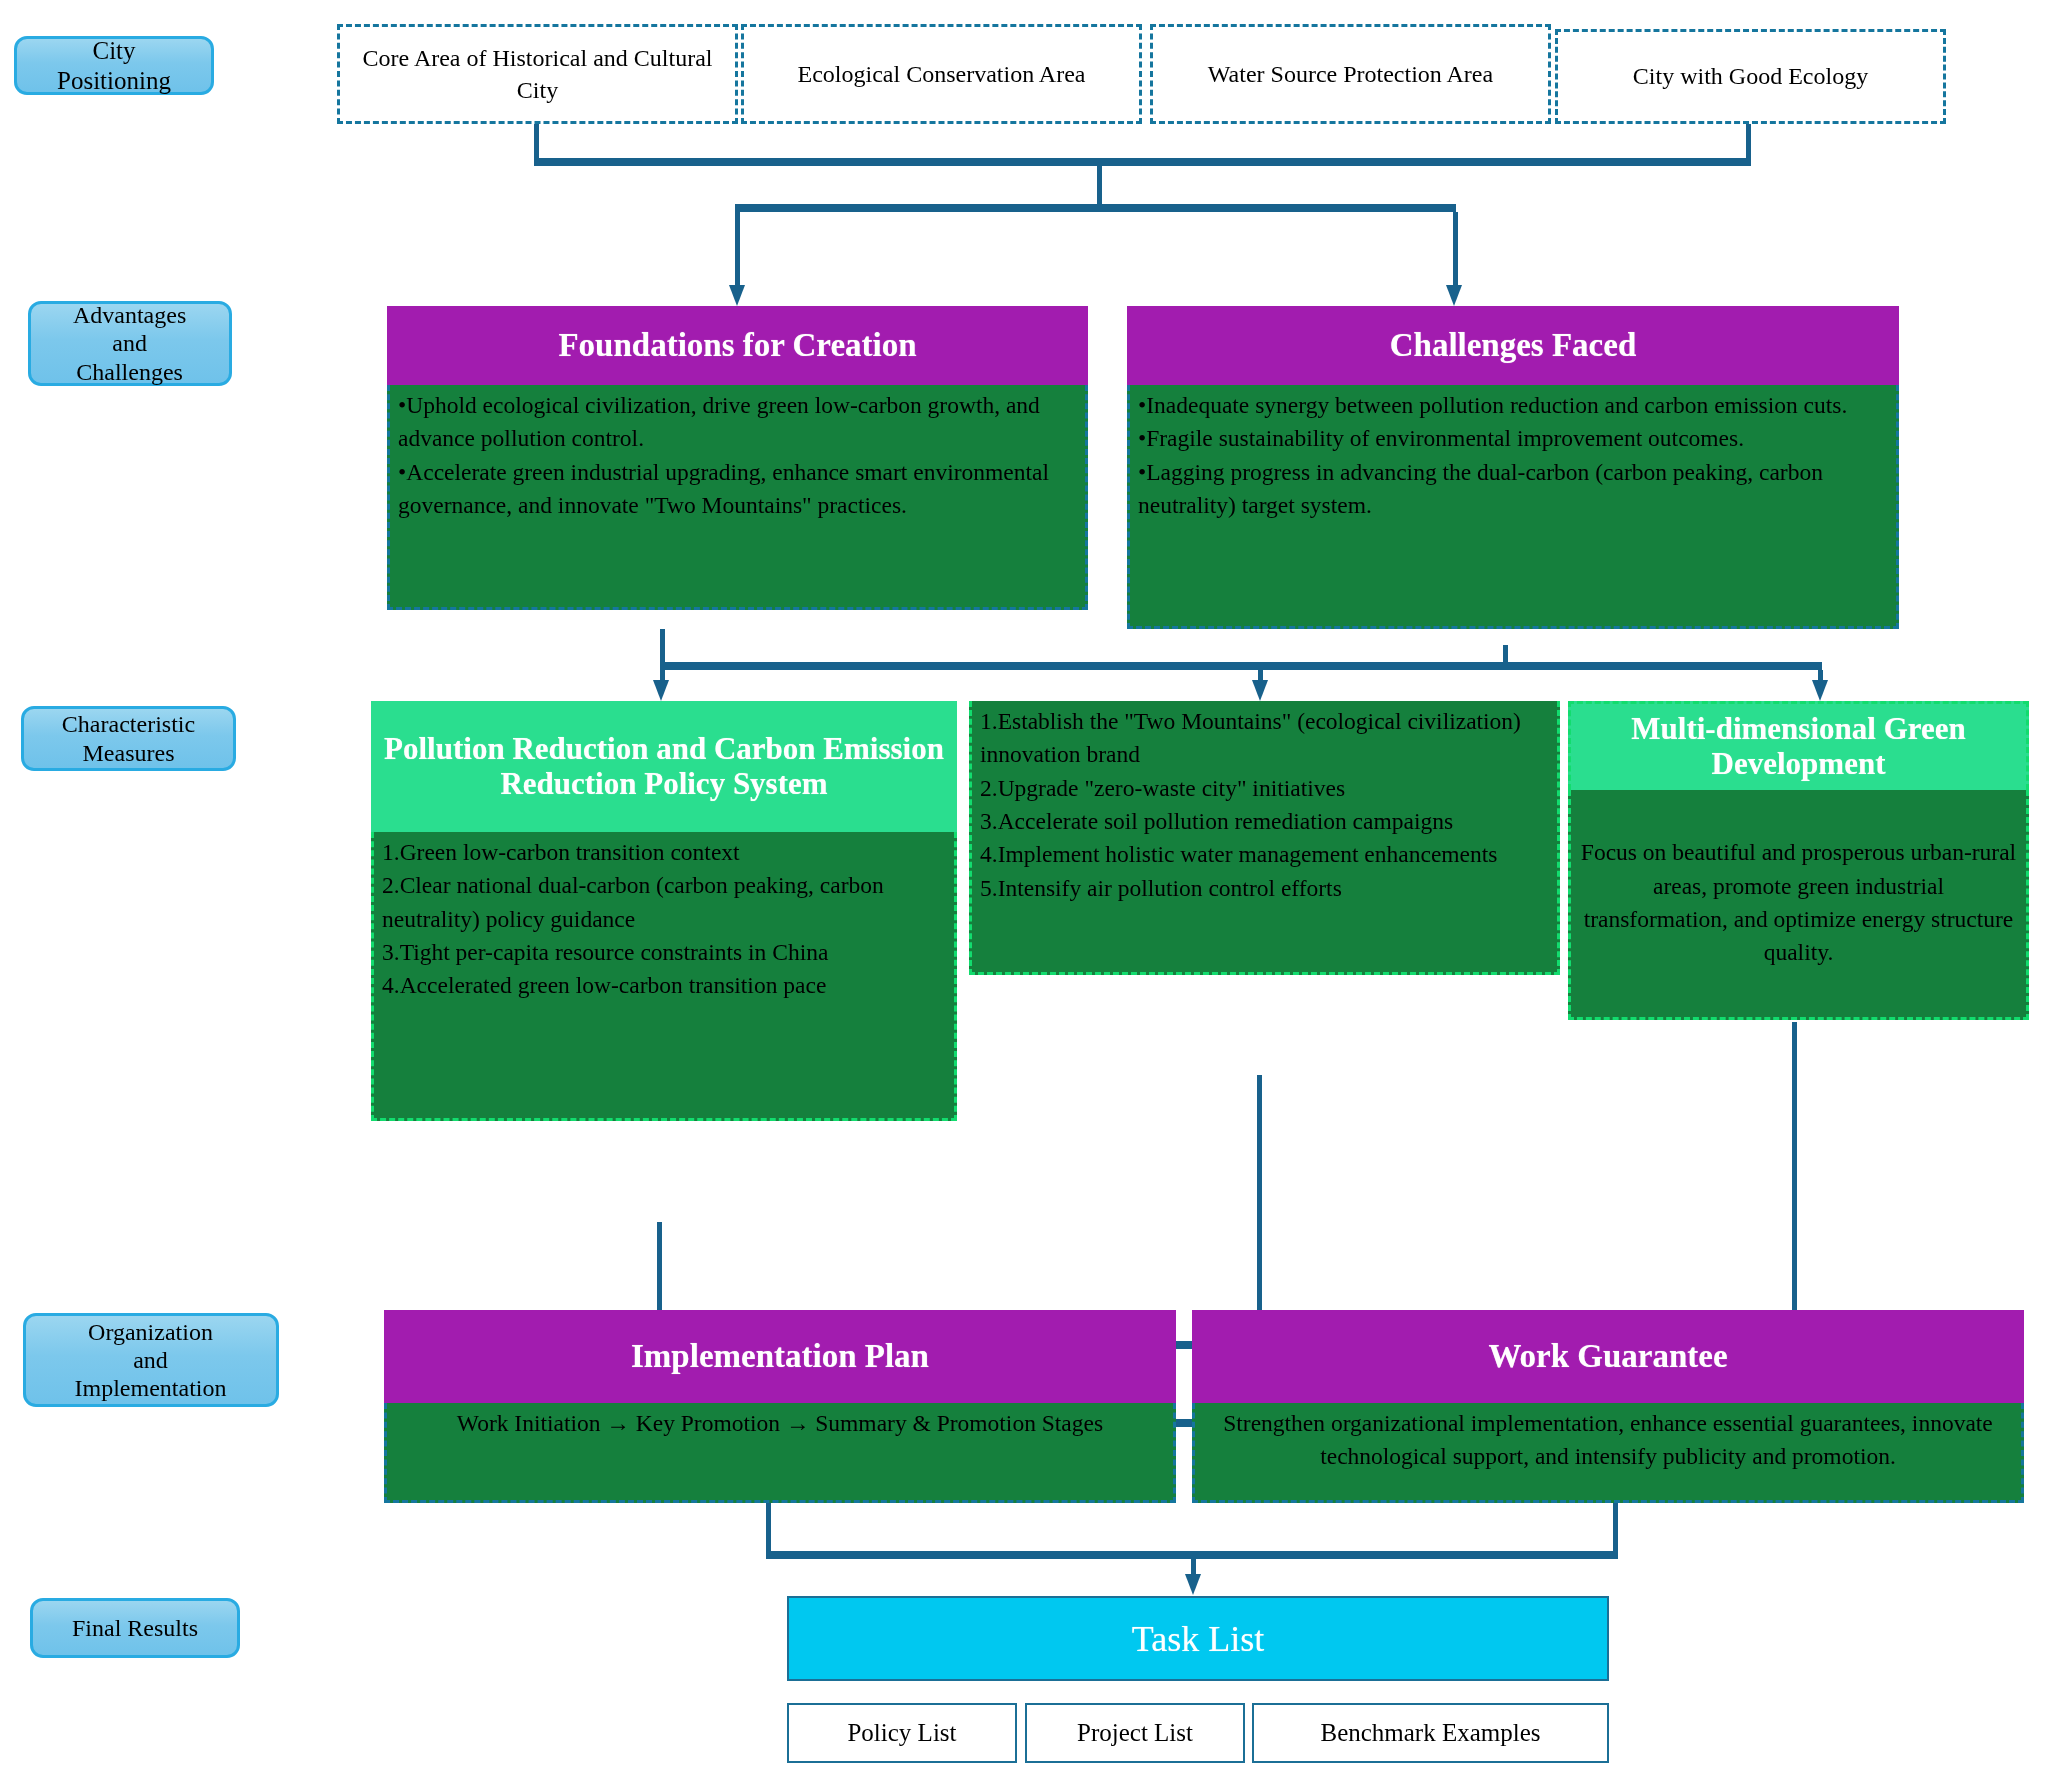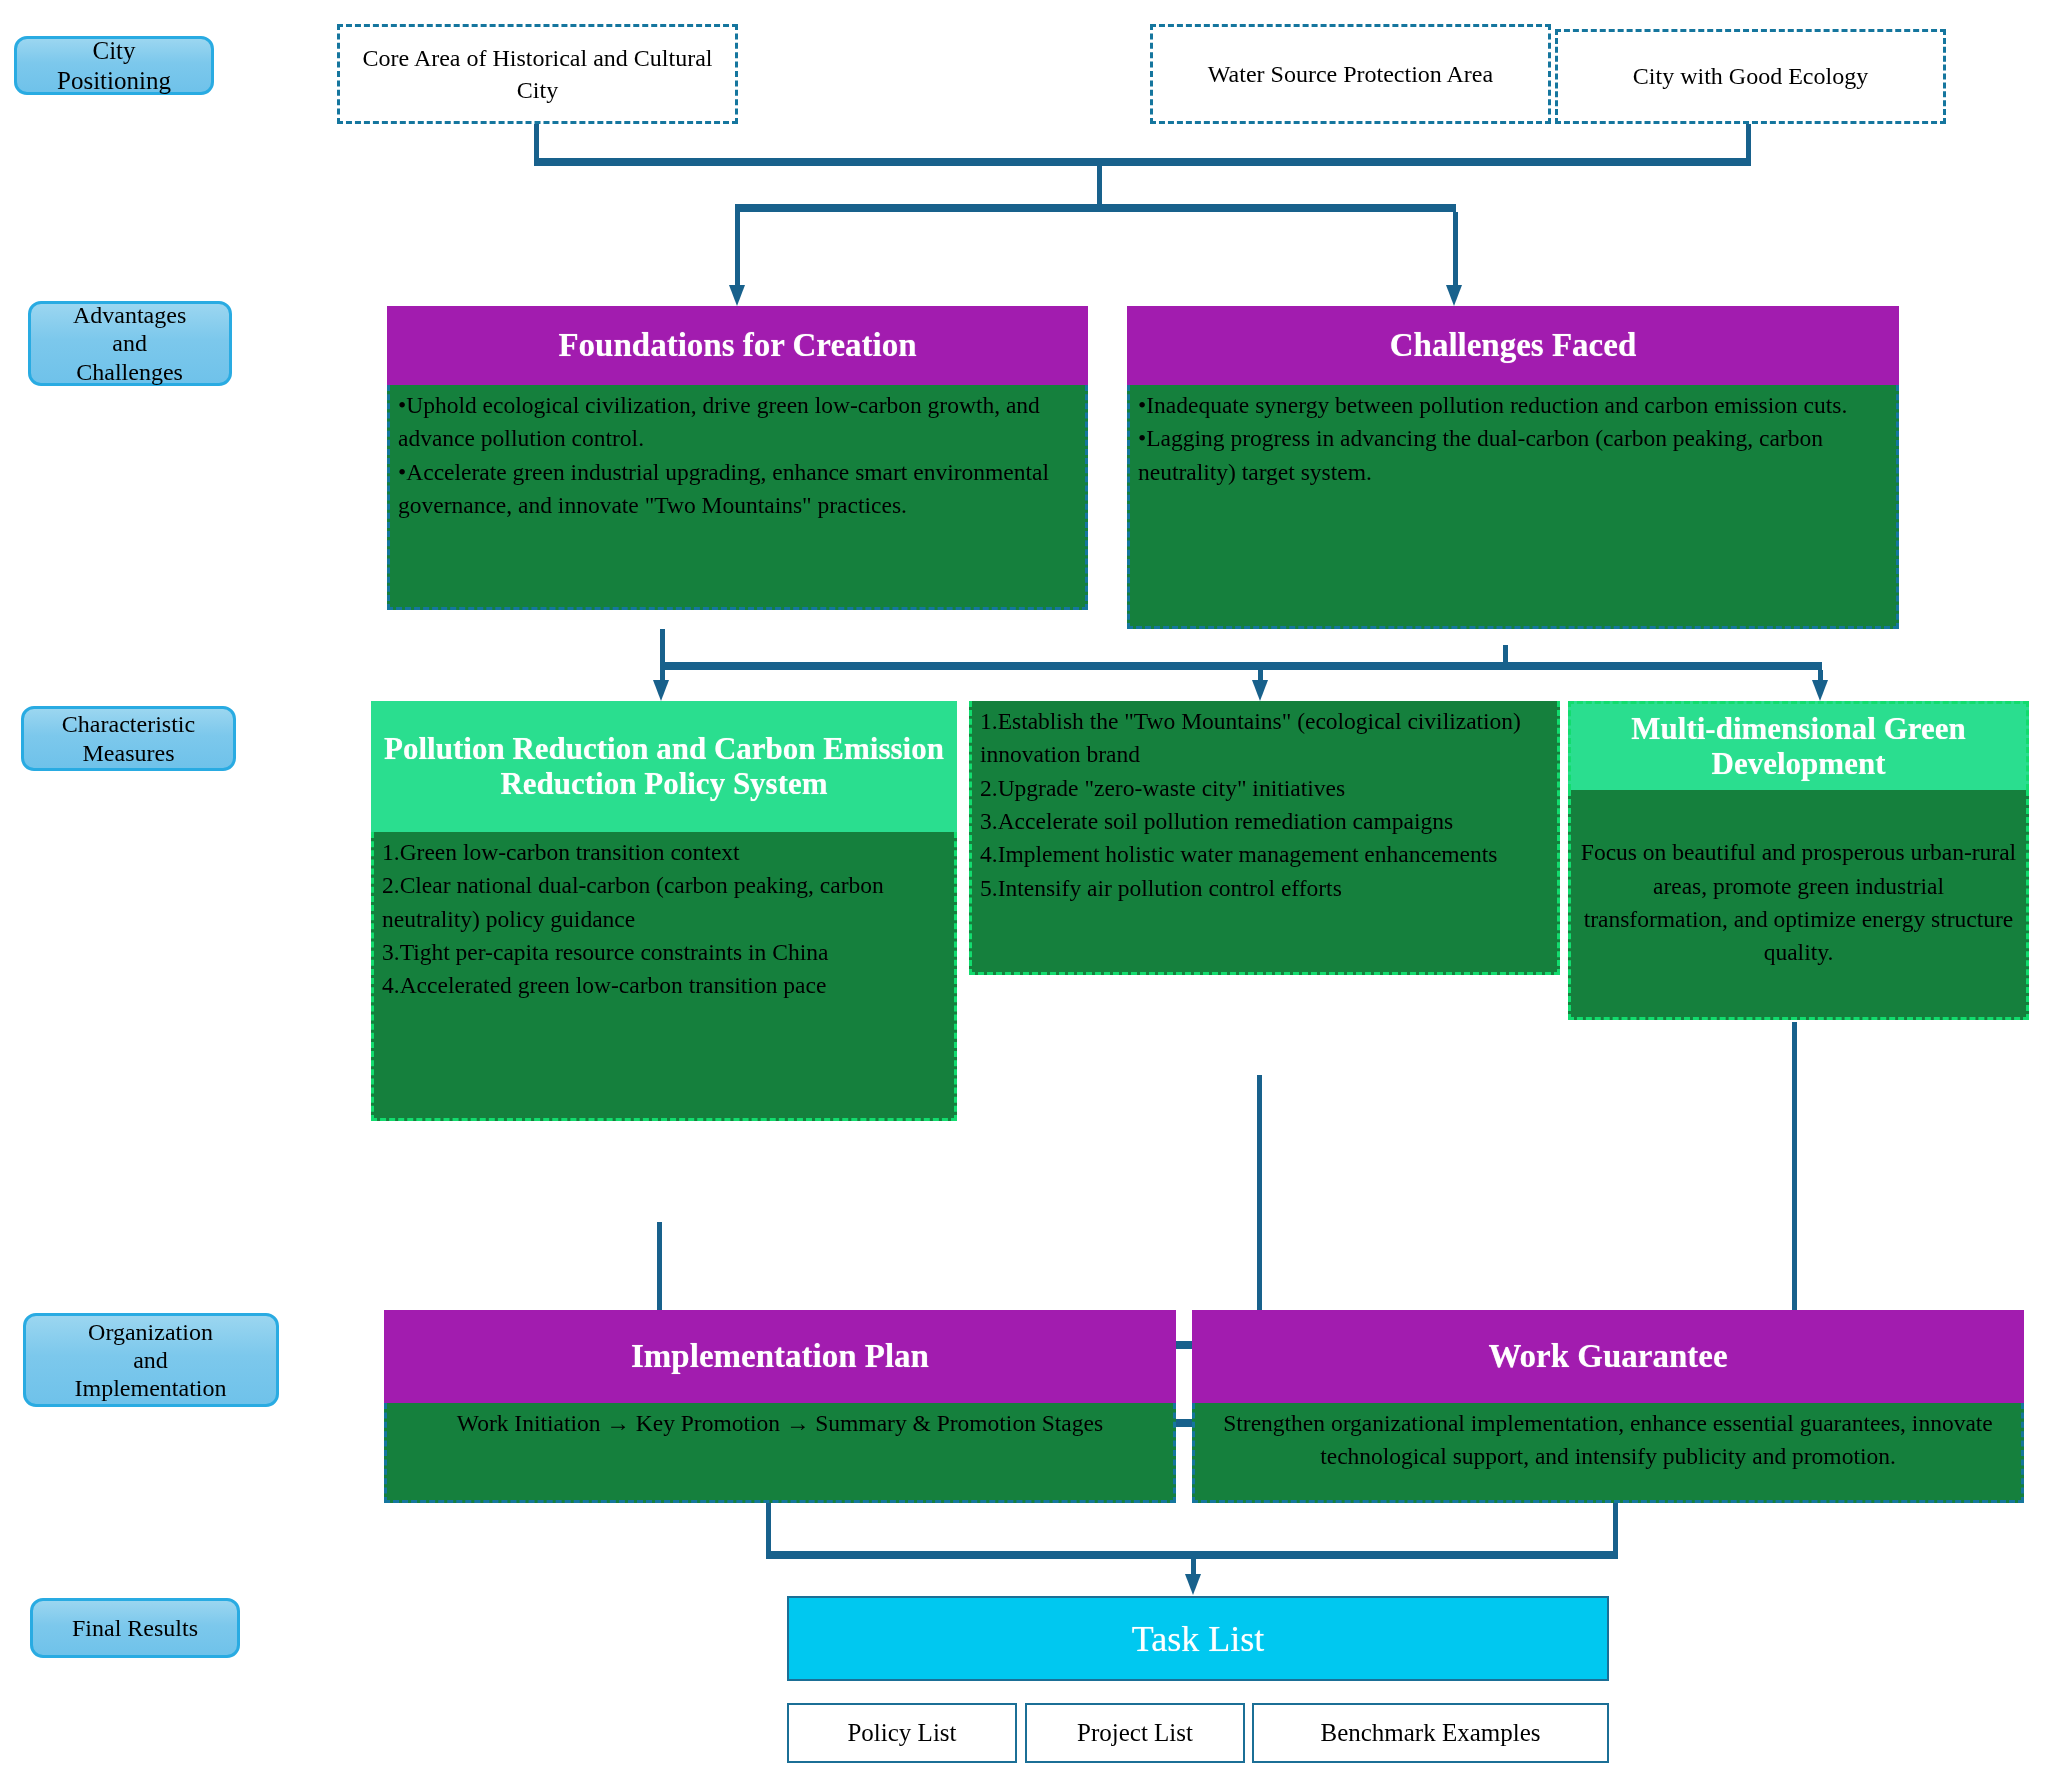--- a/index.html
+++ b/index.html
@@ -87,20 +87,21 @@
   <div class="rowlabel" style="left:27.6px;top:301px;width:204px;height:85px;font-size:24px;">Advantages<br>and<br>Challenges</div>
 
   <div class="rowlabel" style="left:21px;top:706px;width:215px;height:65px;font-size:24px;">Characteristic<br>Measures</div>
 
   <div class="rowlabel" style="left:22.5px;top:1313px;width:256px;height:94px;font-size:24px;">Organization<br>and<br>Implementation</div>
 
   <div class="rowlabel" style="left:30px;top:1598px;width:210px;height:60px;font-size:24px;">Final Results</div>
 
   <div class="dashbox" style="left:337px;top:24px;width:401px;height:100px;font-size:24px;">Core Area of Historical and Cultural City</div>
 
+  <div class="dashbox" style="left:741px;top:24px;width:401px;height:100px;font-size:24px;">Ecological Conservation Area</div>
 
   <div class="dashbox" style="left:1150px;top:24px;width:401px;height:100px;font-size:24px;">Water Source Protection Area</div>
 
   <div class="dashbox" style="left:1555px;top:29px;width:391px;height:95px;font-size:24px;">City with Good Ecology</div>
 
   <div class="ln" style="left:534px;top:124px;width:4.5px;height:38px;"></div>
 
   <div class="ln" style="left:1746px;top:124px;width:4.5px;height:38px;"></div>
 
   <div class="ln" style="left:534px;top:158px;width:1217px;height:8px;"></div>
@@ -120,20 +121,21 @@
     <div class="body" style="height:225px;font-size:23.5px;">
       <p>•Uphold ecological civilization, drive green low-carbon growth, and advance pollution control.</p>
       <p>•Accelerate green industrial upgrading, enhance smart environmental governance, and innovate "Two Mountains" practices.</p>
     </div>
   </div>
 
   <div class="card blue" style="left:1127px;top:306px;width:772px;">
     <div class="hdr" style="height:79px;font-size:33px;">Challenges Faced</div>
     <div class="body" style="height:244px;font-size:23.5px;">
       <p>•Inadequate synergy between pollution reduction and carbon emission cuts.</p>
+      <p>•Fragile sustainability of environmental improvement outcomes.</p>
       <p>•Lagging progress in advancing the dual-carbon (carbon peaking, carbon neutrality) target system.</p>
     </div>
   </div>
 
   <div class="ln" style="left:660px;top:629px;width:4.5px;height:37px;"></div>
   <div class="ln" style="left:1503px;top:645px;width:4.5px;height:21px;"></div>
   <div class="ln" style="left:660px;top:662px;width:1162px;height:8px;"></div>
   <div class="ln" style="left:660px;top:670px;width:4.5px;height:15px;"></div>
   <div class="arrow" style="left:653px;top:680px;"></div>
   <div class="ln" style="left:1258px;top:670px;width:4.5px;height:15px;"></div>

